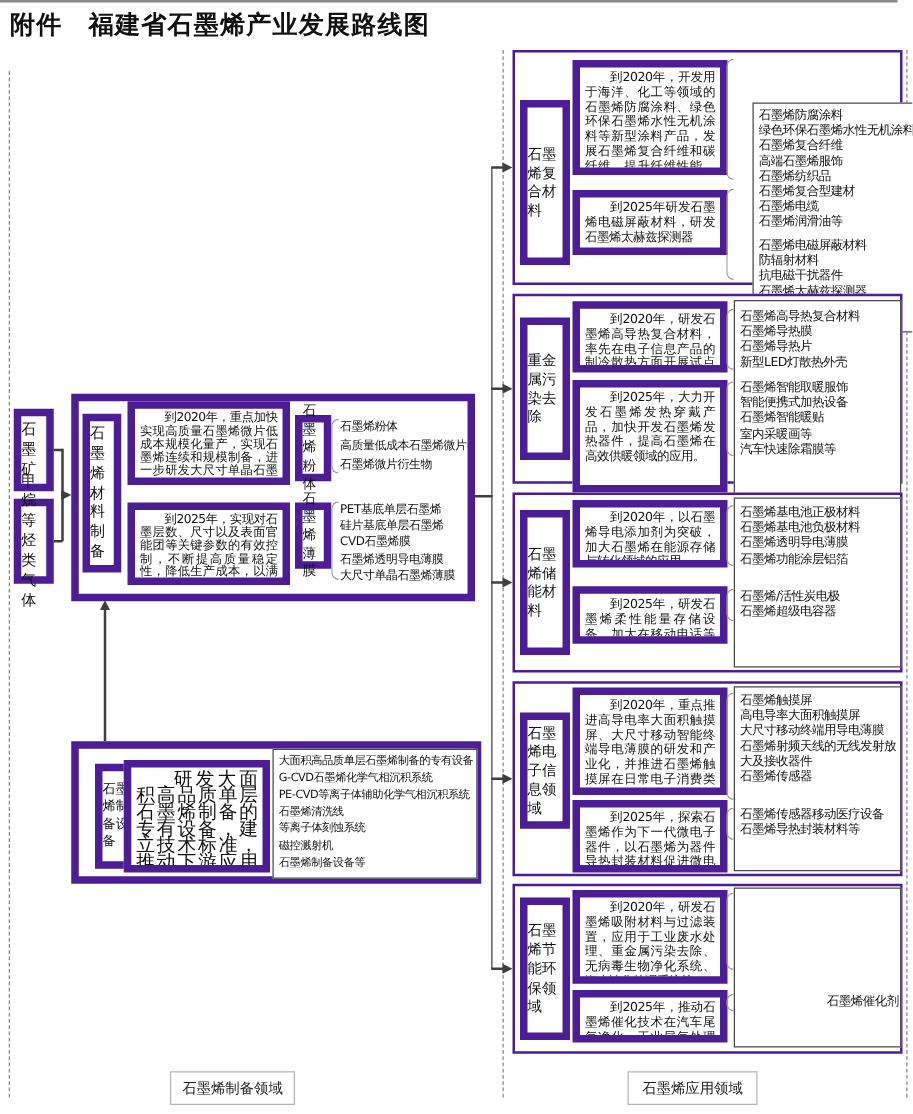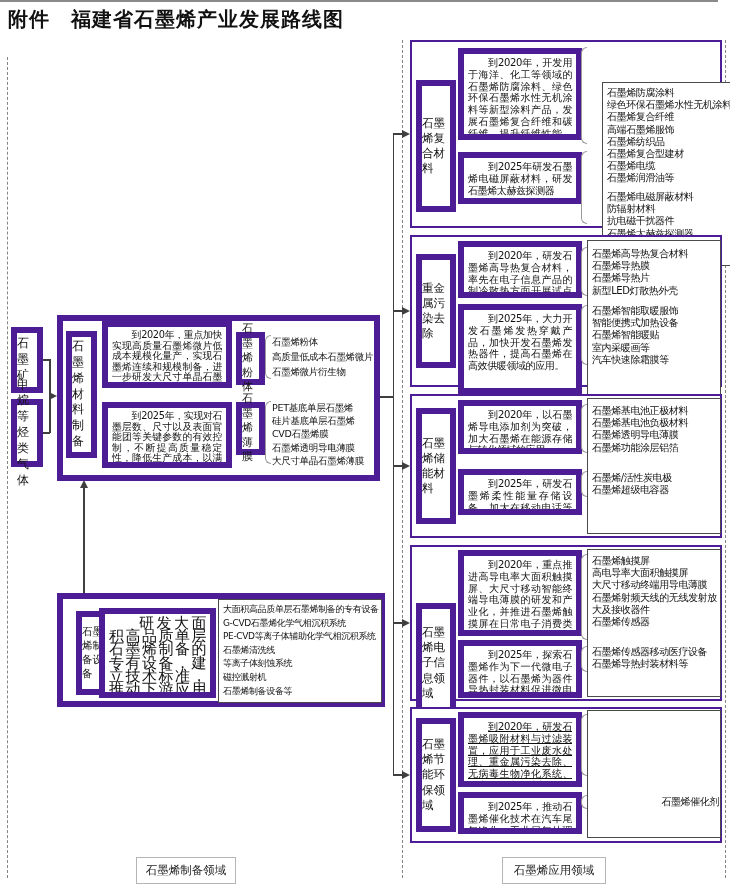--- a/index.html
+++ b/index.html
@@ -76,31 +76,31 @@
 
   #s3{left:410px;top:394px;width:312px;height:144px;}
   #s3l{left:416px;top:408px;height:116px;}
   #s3a{left:458px;top:400px;height:54px;}
   #s3b{left:458px;top:469px;height:46px;}
   #s3p{left:587px;top:398px;height:136px;}
   #s3g1{top:6px;}#s3g2{top:73px;}
   #s3r1{left:581px;top:404px;height:49px;}#s3r2{left:581px;top:471px;height:26px;}
 
   #s4{left:410px;top:545px;width:312px;height:156px;}
-  #s4l{left:416px;top:603px;height:120px;}
+  #s4l{left:416px;top:570px;height:93px;}
   #s4a{left:458px;top:550px;height:86px;}
   #s4b{left:458px;top:640px;height:58px;}
   #s4p{left:587px;top:549px;height:148px;}
   #s4g1{top:5px;}#s4g2{top:96px;}
   #s4g1 .li{white-space:normal;}
   #s4r1{left:581px;top:554px;height:86px;}#s4r2{left:581px;top:646px;height:26px;}
 
   #s5{left:410px;top:707px;width:312px;height:136px;}
   #s5l{left:416px;top:718px;height:114px;}
-  #s5a{left:458px;top:712px;height:75px;text-decoration:underline;}
+  #s5a{left:458px;top:712px;height:75px;}
   #s5b{left:458px;top:792px;height:42px;}
   #s5p{left:587px;top:710px;height:128px;}
   #s5g1{top:4px;}#s5g2{top:85px;text-align:right;}
   #s5r1{left:581px;top:714px;height:62px;}#s5r2{left:581px;top:795px;height:14px;}
 
   
   #axis{left:7px;top:870px;width:718px;height:1.5px;background:#8a8a8a;}
   #fl{left:136px;top:857px;width:100px;height:27px;}
   #fr{left:502px;top:857px;width:104px;height:27px;}
 </style>

